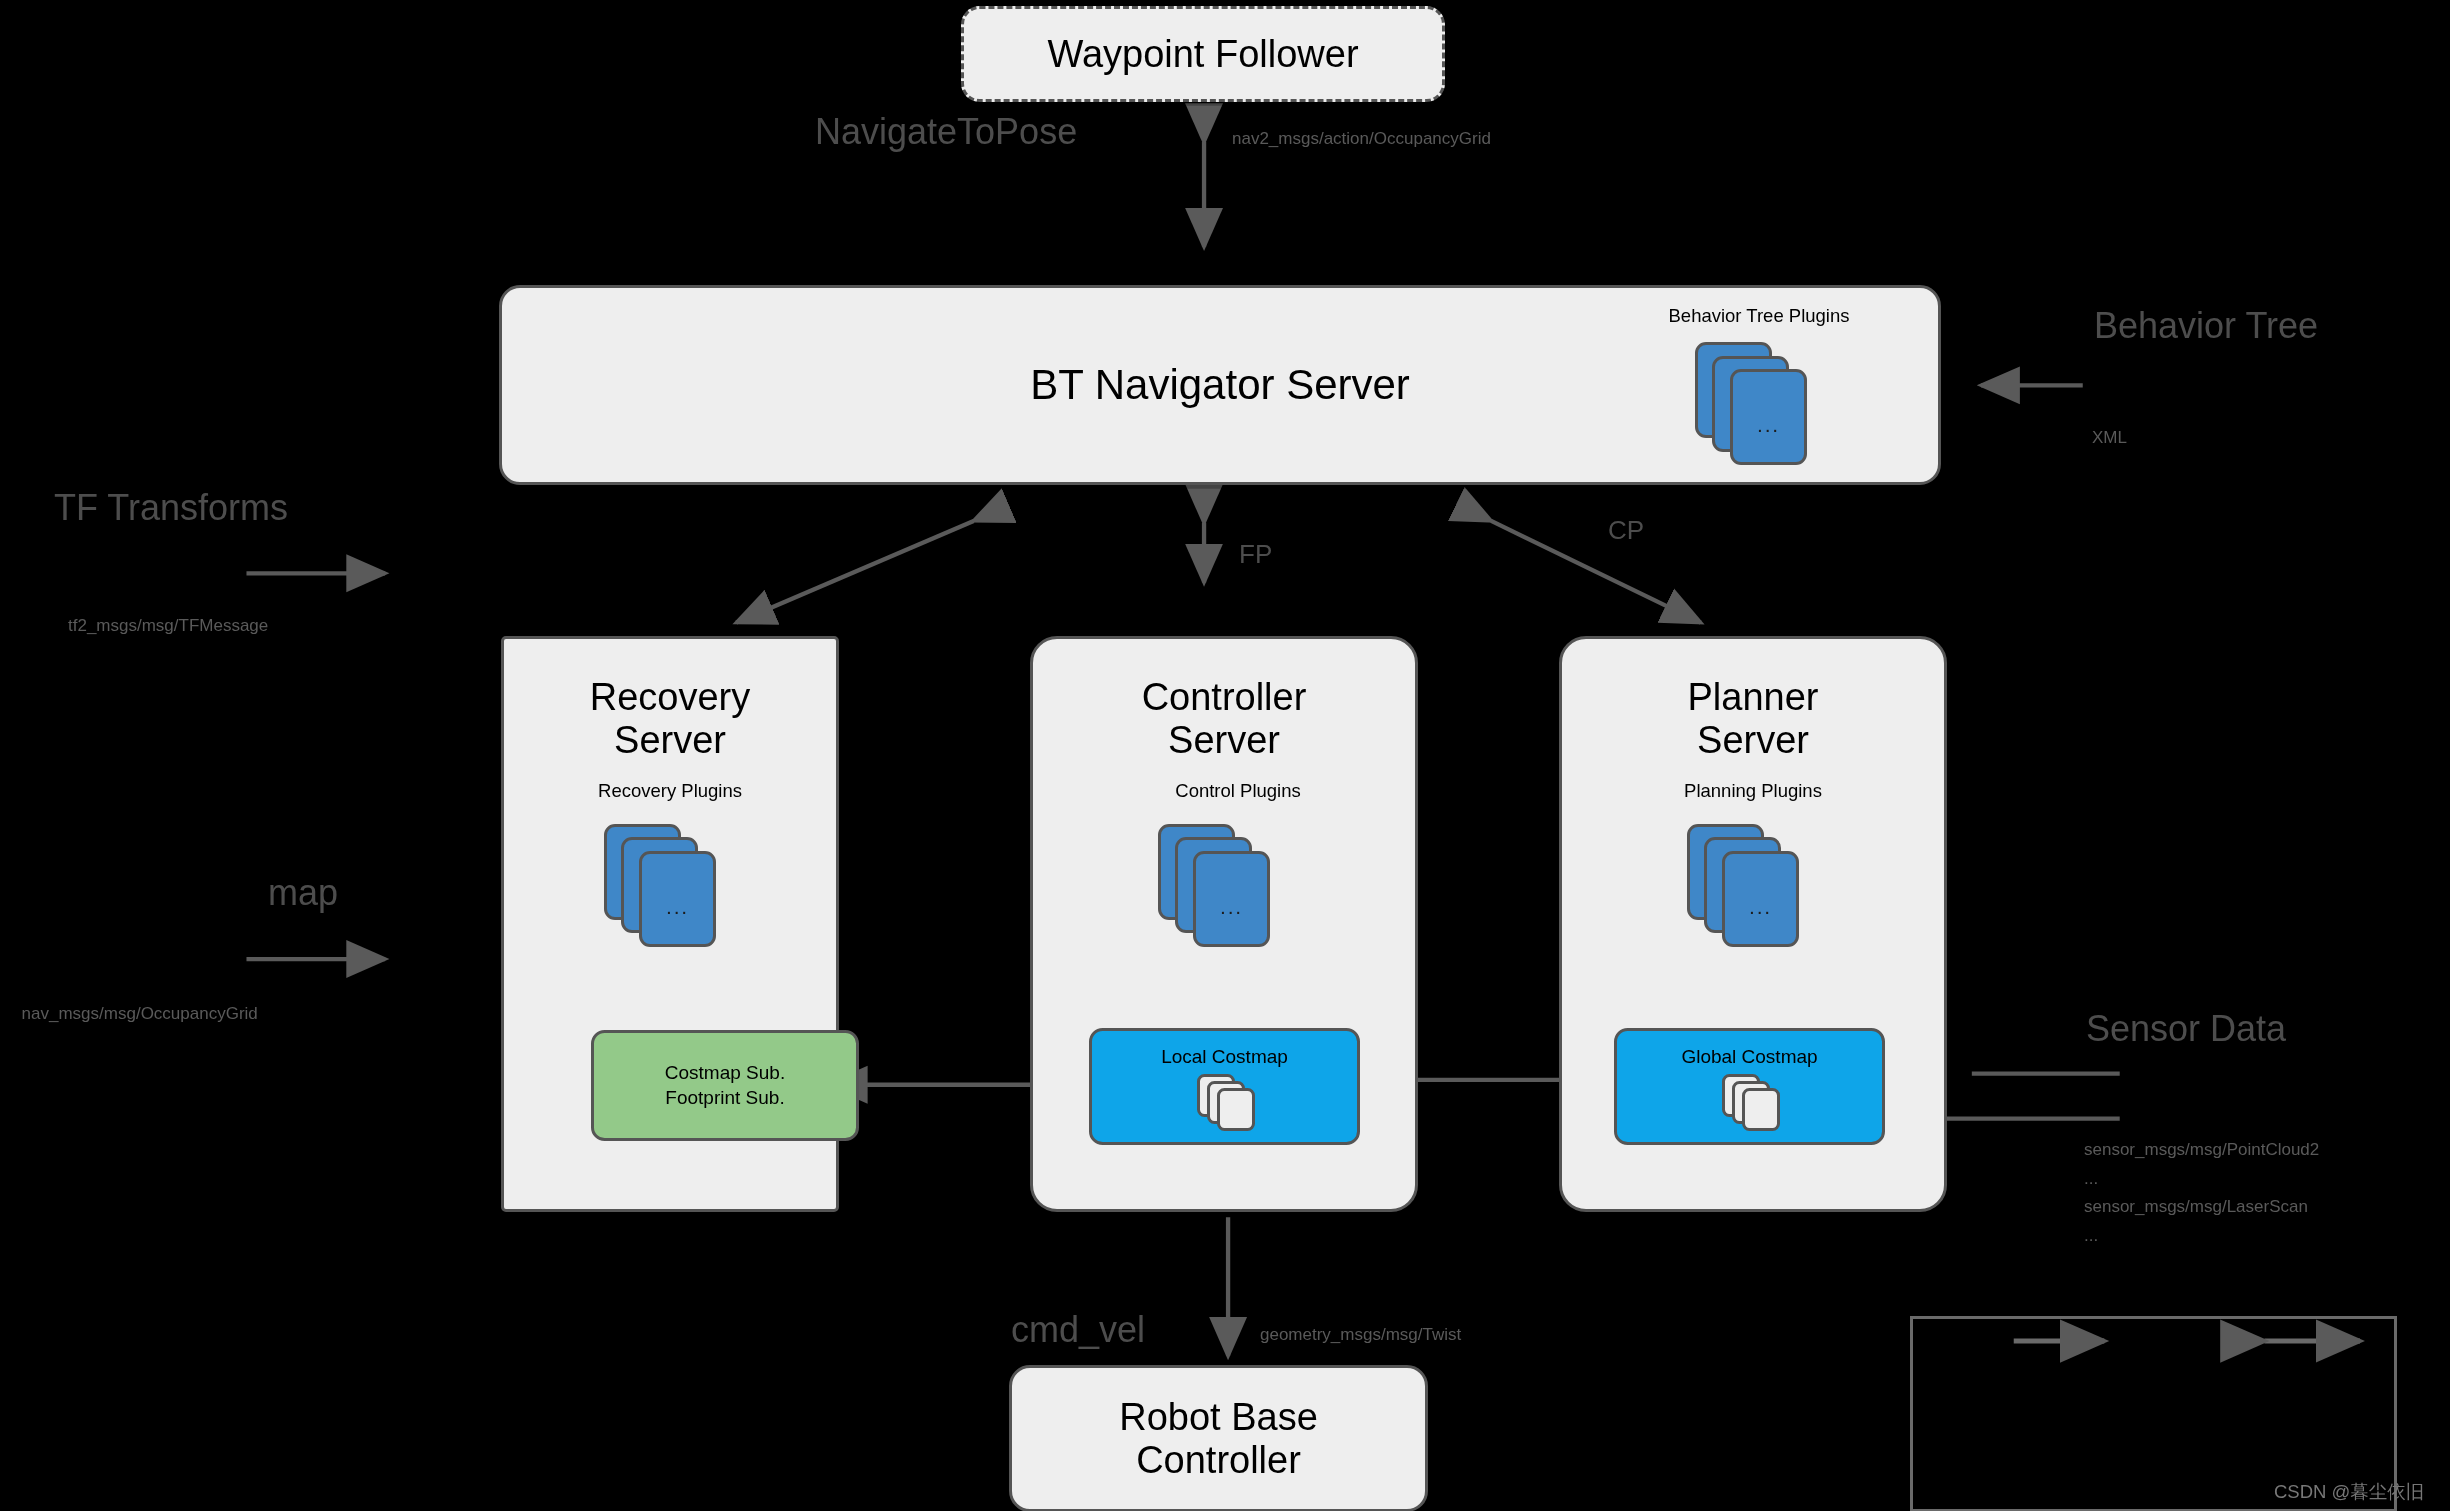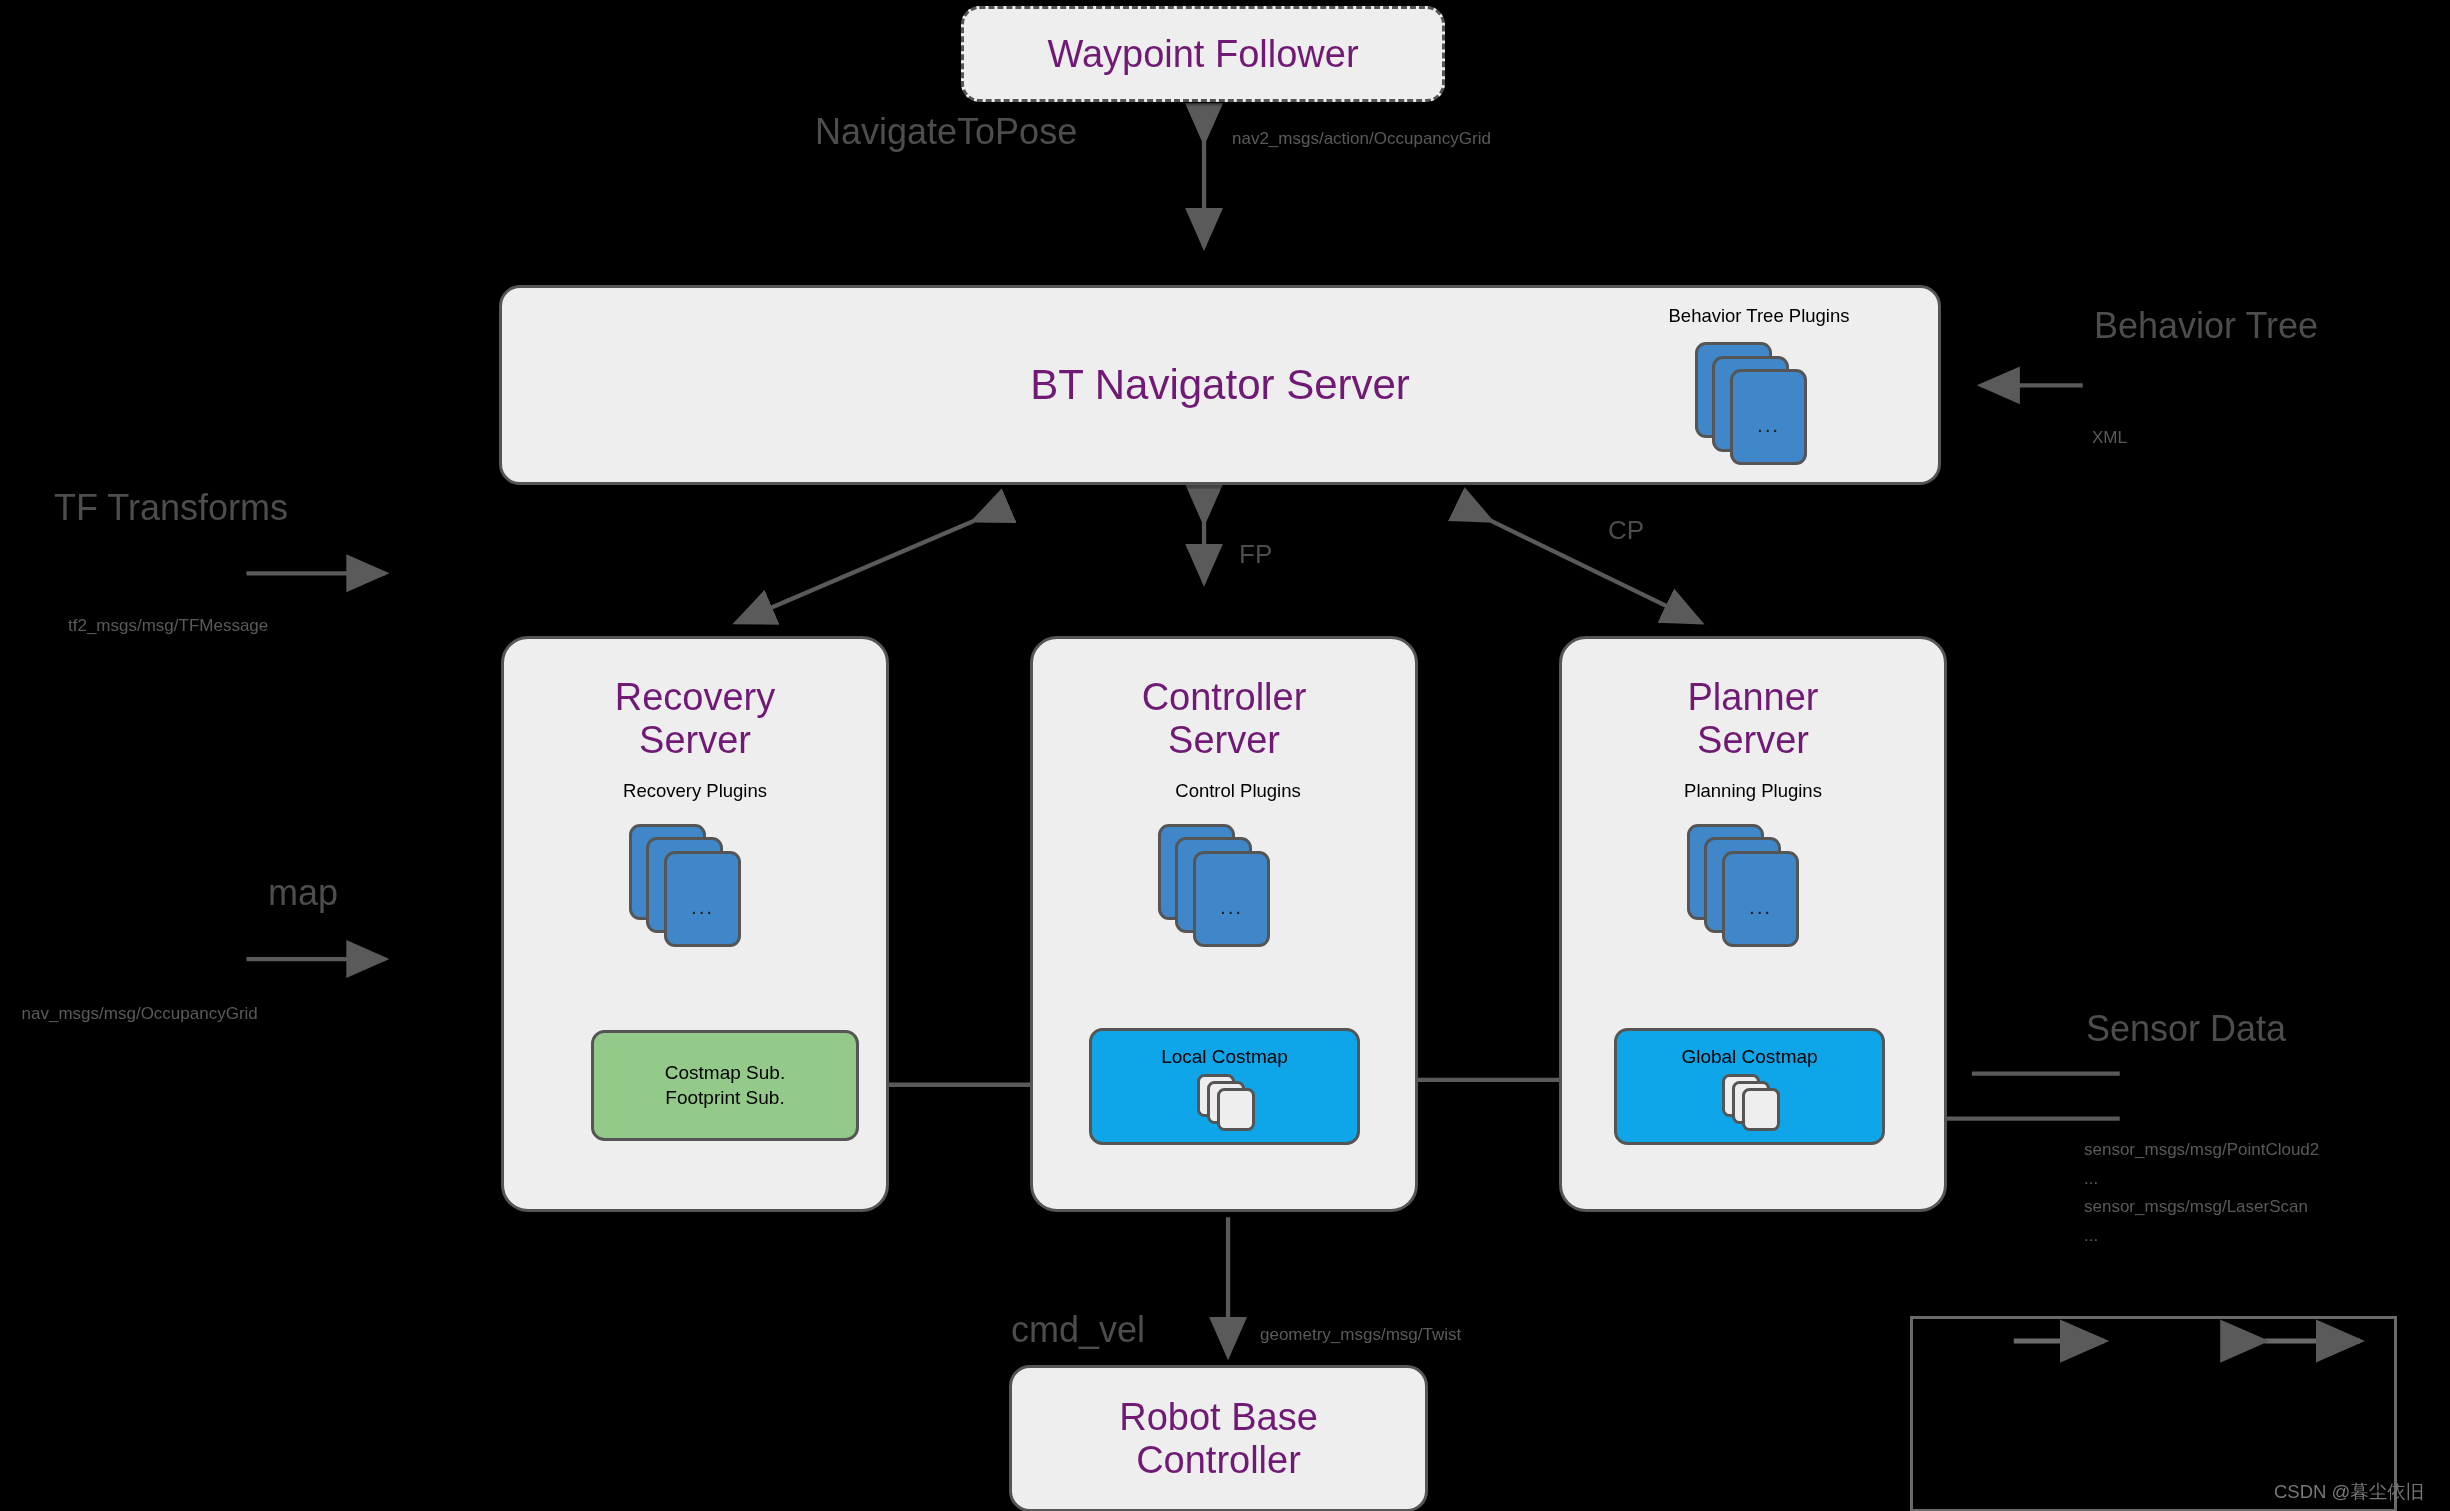--- a/index.html
+++ b/index.html
@@ -9,21 +9,21 @@
   .abs{position:absolute;}
 
   
   .node{
     position:absolute;background:#eeeeee;border:3.7px solid #555555;
     border-radius:22px;box-sizing:border-box;
     display:flex;flex-direction:column;align-items:center;
     box-shadow:0 3.7px 0 rgba(0,0,0,0.25);
   }
   .node.dashed{border-style:dashed;}
-  .node-title{font-size:38px;line-height:1.12;color:#701a75;text-align:center;font-weight:400;}
+  .node-title{font-size:38px;line-height:1.12;color:#000000;text-align:center;font-weight:400;}
   .node-sub{font-size:18.5px;color:#000;text-align:center;font-weight:400;}
 
   
   .stack{position:relative;}
   .card{position:absolute;background:#3f87c8;border:3.1px solid #555555;border-radius:11px;box-sizing:border-box;}
   .card .dots{position:absolute;left:0;right:0;bottom:30%;text-align:center;font-size:21px;color:#1c1c1c;letter-spacing:1.8px;line-height:1;}
 
   
   .costmap{position:absolute;border:3.7px solid #555555;border-radius:13.6px;box-sizing:border-box;
            display:flex;flex-direction:column;align-items:center;justify-content:flex-start;}
@@ -142,21 +142,21 @@
 
   <div class="big-label" style="left:54px;top:487px;">TF Transforms</div>
   <div class="small-label" style="left:68px;top:613px;">tf2_msgs/msg/TFMessage</div>
 
   <div class="big-label" style="left:268px;top:872px;">map</div>
   <div class="small-label" style="left:21.6px;top:1001px;">nav_msgs/msg/OccupancyGrid</div>
 
   <div class="mid-label" style="left:1239px;top:539px;color:#4d4d4d;font-size:26px;">FP</div>
   <div class="mid-label" style="left:1608px;top:515px;color:#4d4d4d;font-size:26px;">CP</div>
 
-  <div class="node" style="left:501px;top:636px;width:388px;height:576px;border-radius:27px;">
+  <div class="node" style="left:501px;top:636px;width:338px;height:576px;border-radius:5px;">
     <div class="node-title" style="margin-top:37px;">
       <span>Recovery</span><br>
       <span>Server</span>
     </div>
     <div class="node-sub" style="margin-top:18.5px;">Recovery Plugins</div>
     <div class="stack" style="margin-top:22px;width:132px;height:126px;">
       <div class="card" style="left:0px;top:0px;width:77px;height:96px;"></div>
       <div class="card" style="left:17px;top:13.6px;width:77px;height:96px;"></div>
       <div class="card" style="left:35px;top:27px;width:77px;height:96px;">
         <div class="dots">...</div>

